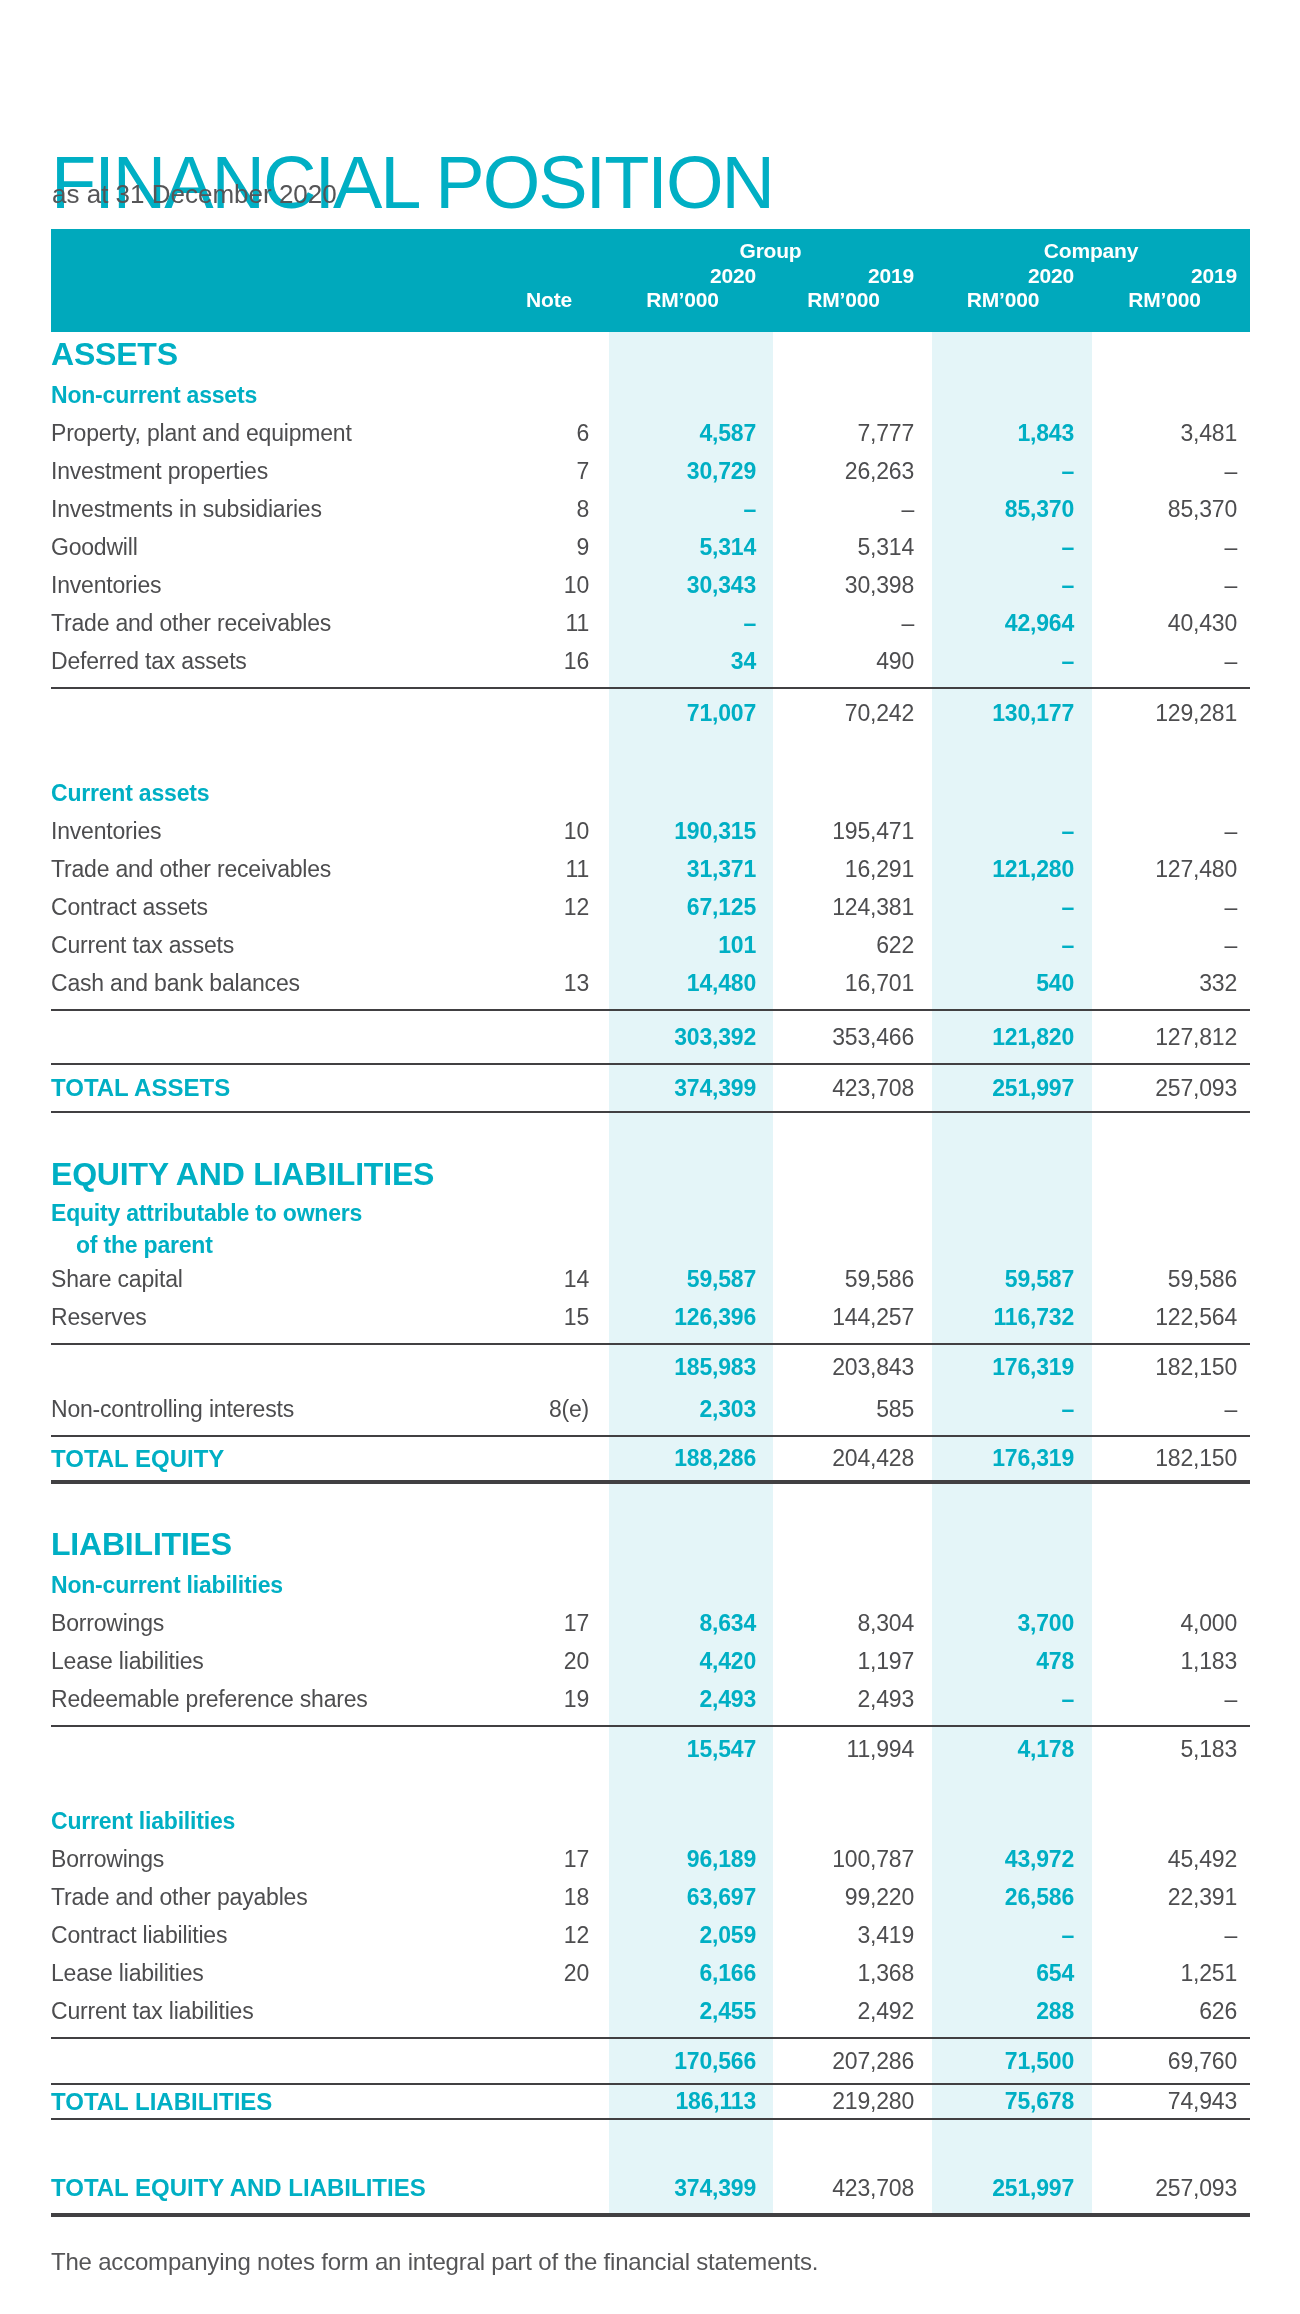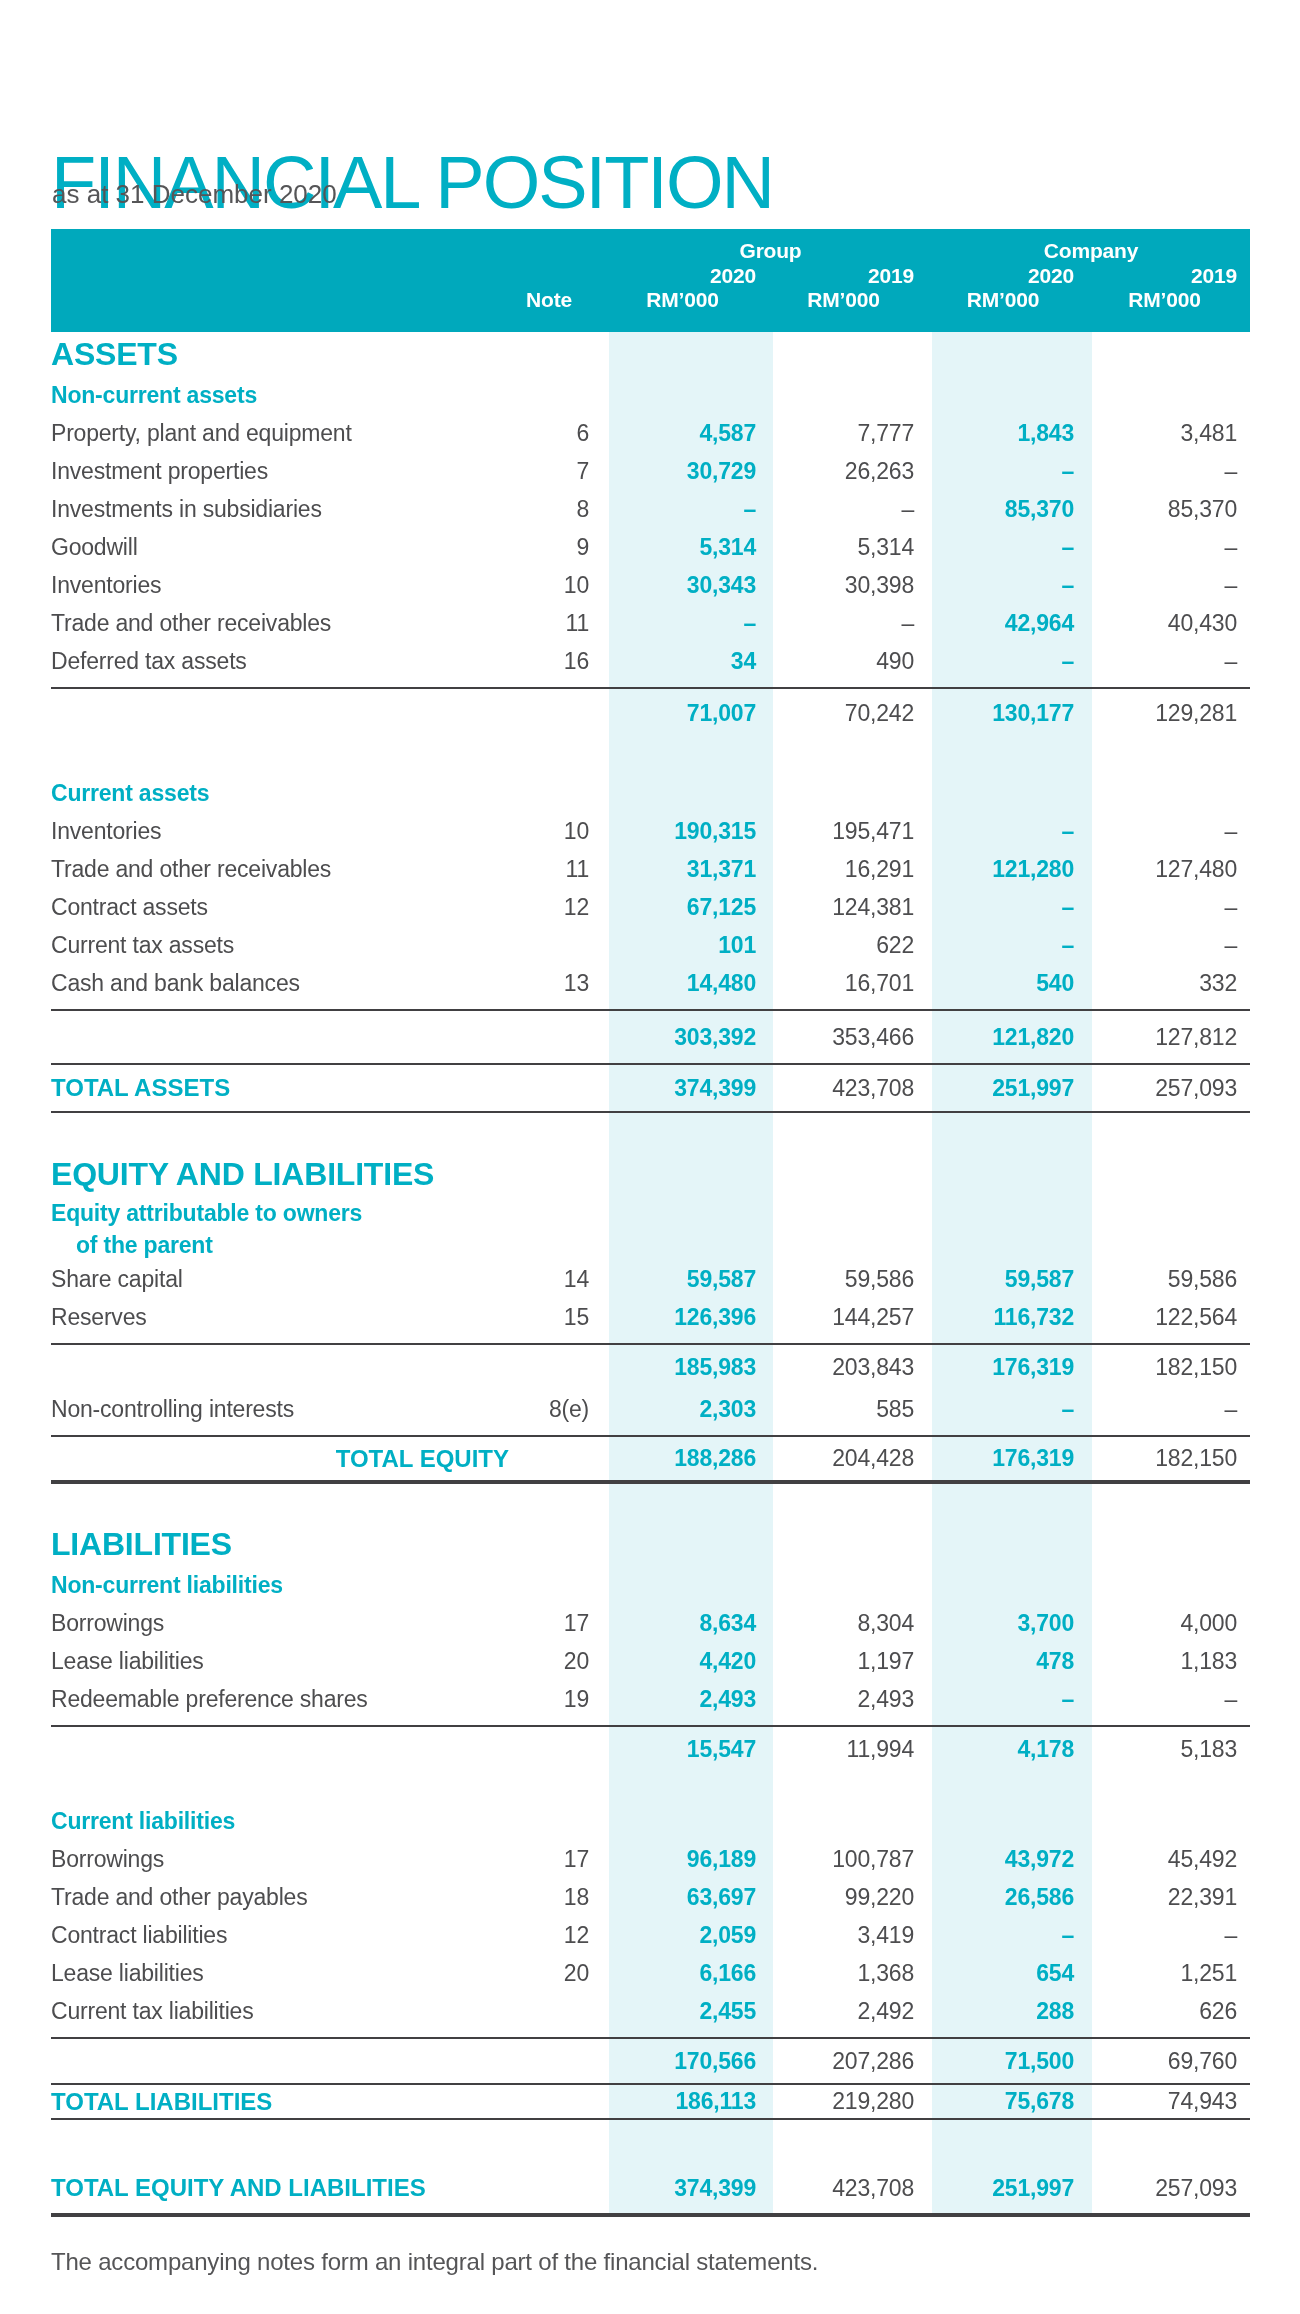--- a/index.html
+++ b/index.html
@@ -71,21 +71,21 @@
   tbody tr{height:38px;}
   td.cur{color:var(--accent); font-weight:700;}
   tr.row-section td.c-label,
   tr.row-subhead td.c-label{color:var(--accent); font-weight:700;}
   tr.row-section td.c-label{font-size:32px;}
   tr.row-total td.c-label{color:var(--accent); font-weight:700; font-size:24px; letter-spacing:0;}
   tr.row-subtotal td, tr.row-total td{font-weight:400;}
   tr.row-subtotal td.cur, tr.row-total td.cur{font-weight:700;}
   tr.rule-top td{border-top:2px solid var(--rule);}
   tr.rule-topbottom td{border-top:2px solid var(--rule); border-bottom:2px solid var(--rule);}
-  tr.rule-topbottomthick td{border-top:2px solid var(--rule); border-bottom:4px solid var(--rule);text-align:right;}
+  tr.rule-topbottomthick td{border-top:2px solid var(--rule); border-bottom:4px solid var(--rule);}
   tr.rule-bottomthick td{border-bottom:4px solid var(--rule);}
   .footnote{
     position:absolute; left:51px; top:2248px;
     font-size:24px; color:#555557; letter-spacing:-0.2px;
   }
 </style>
 </head>
 <body>
 
 <div class="page">

